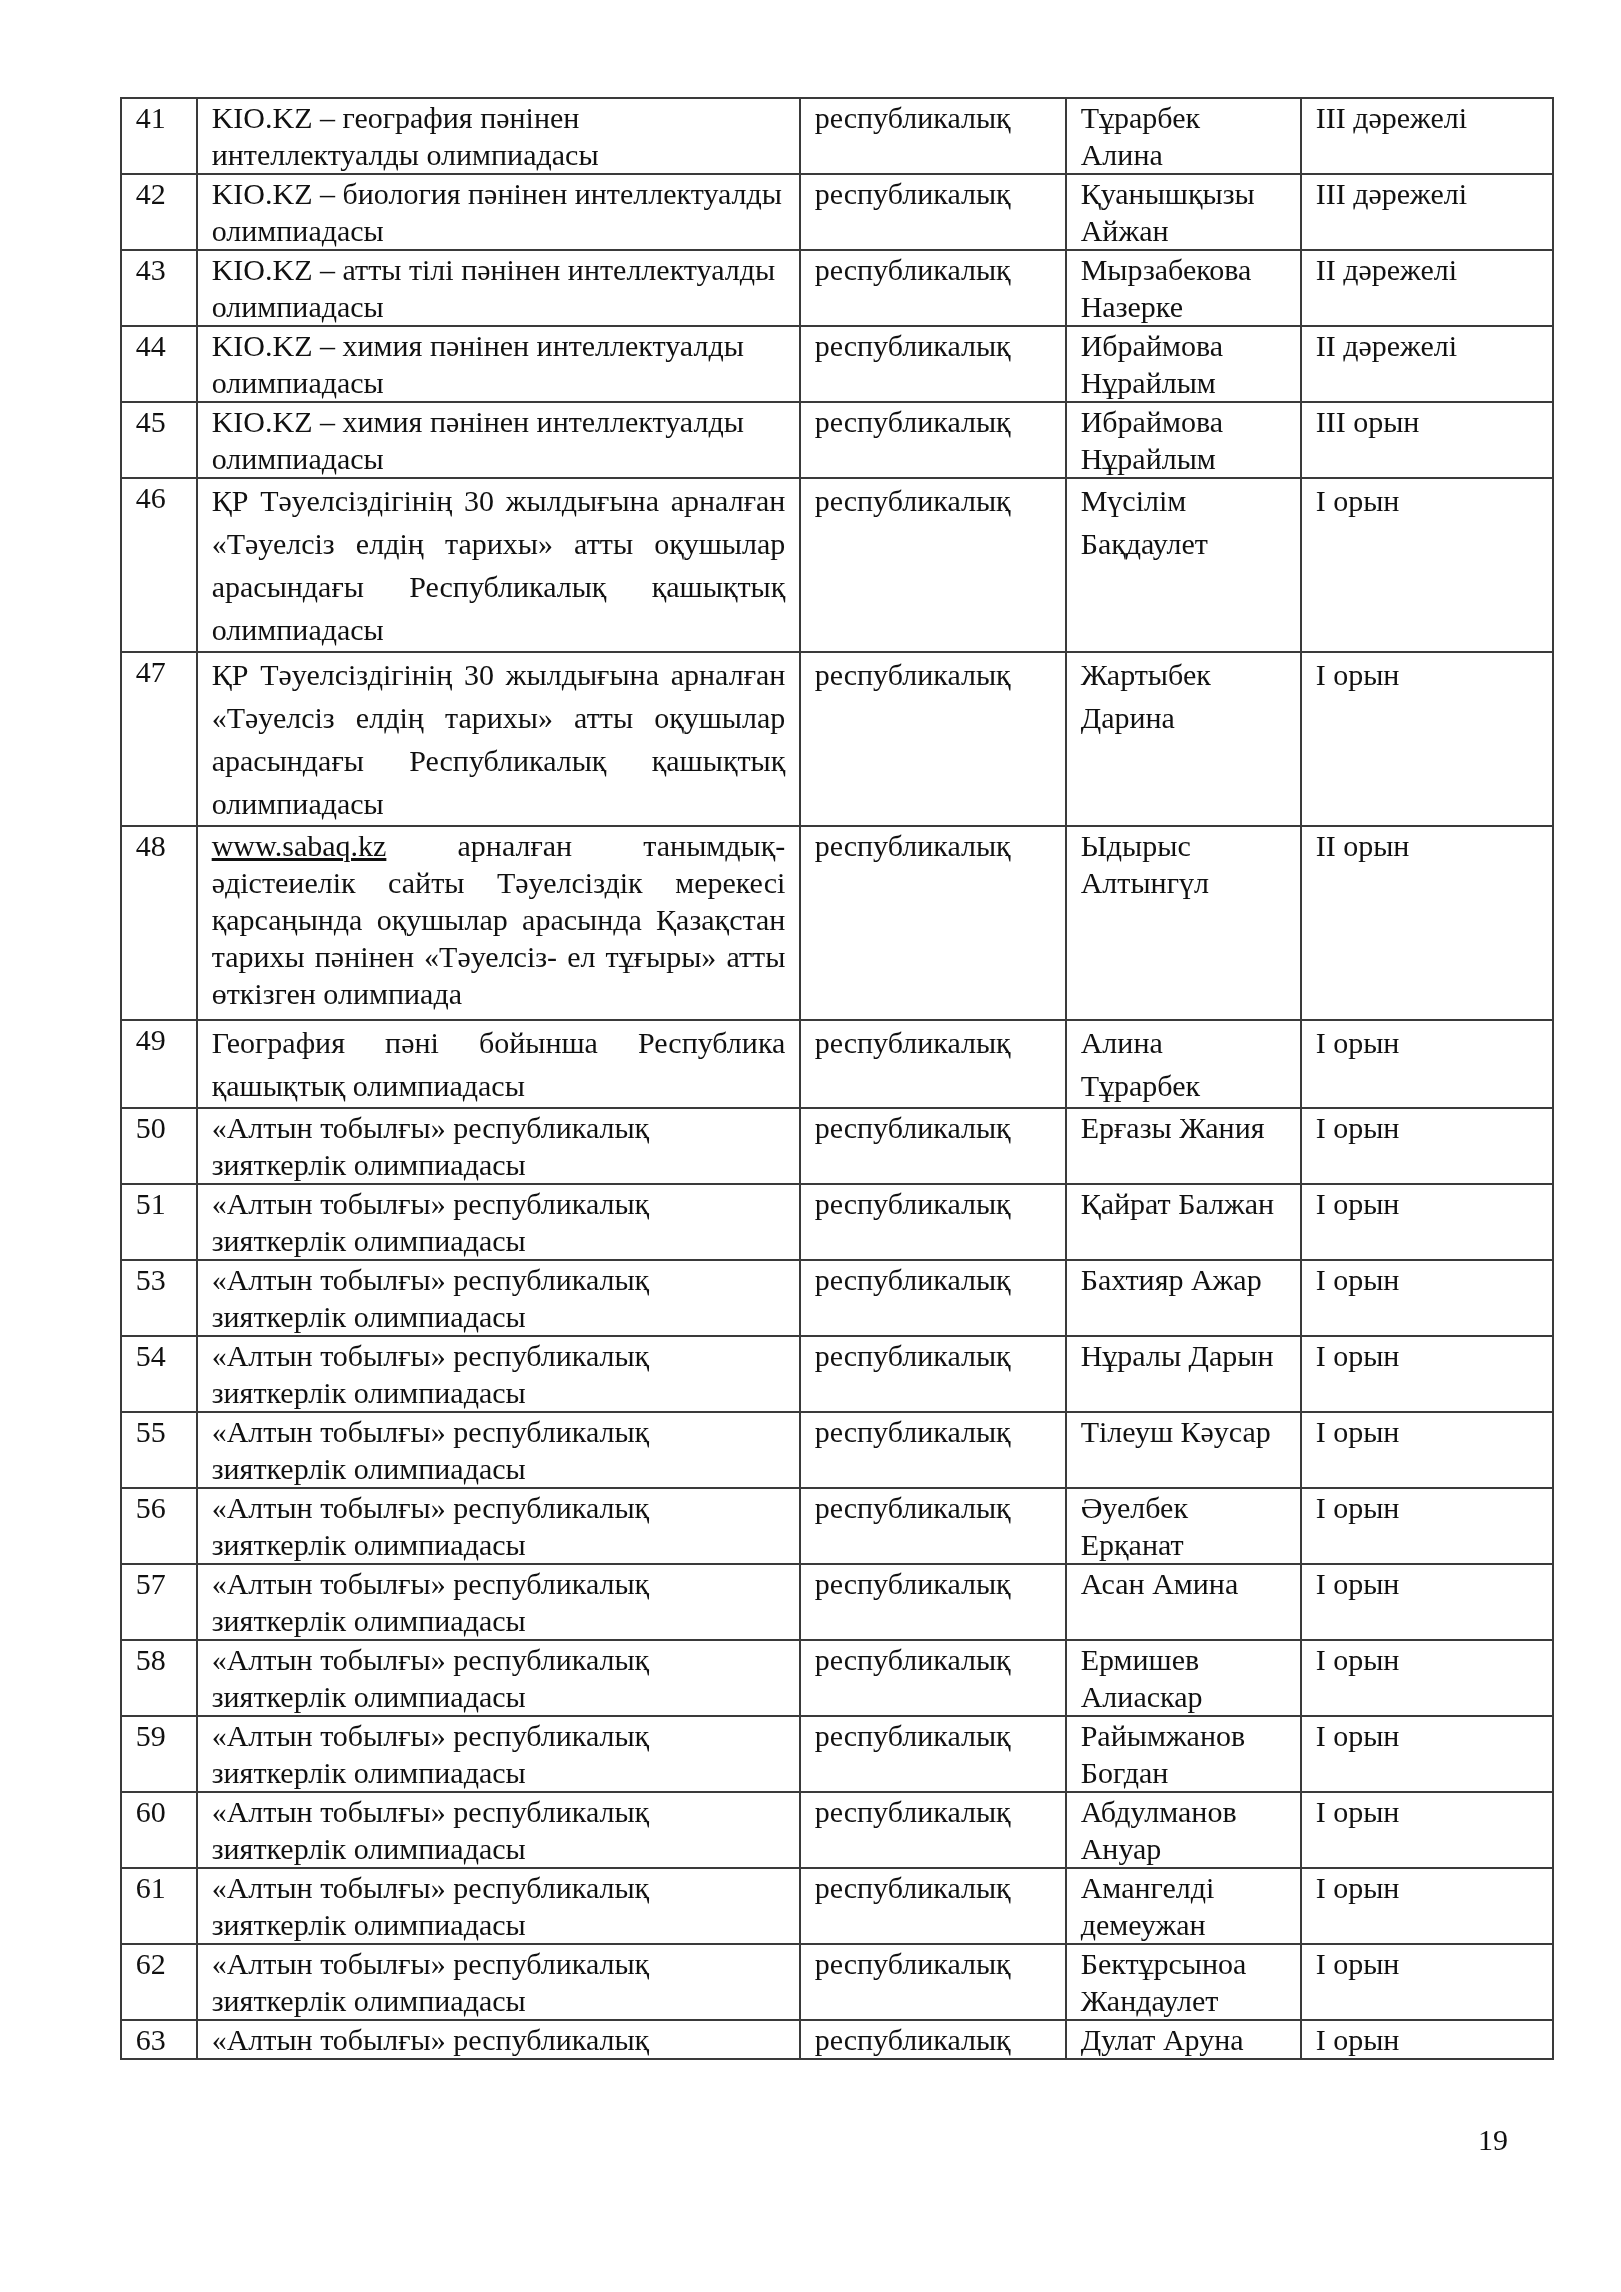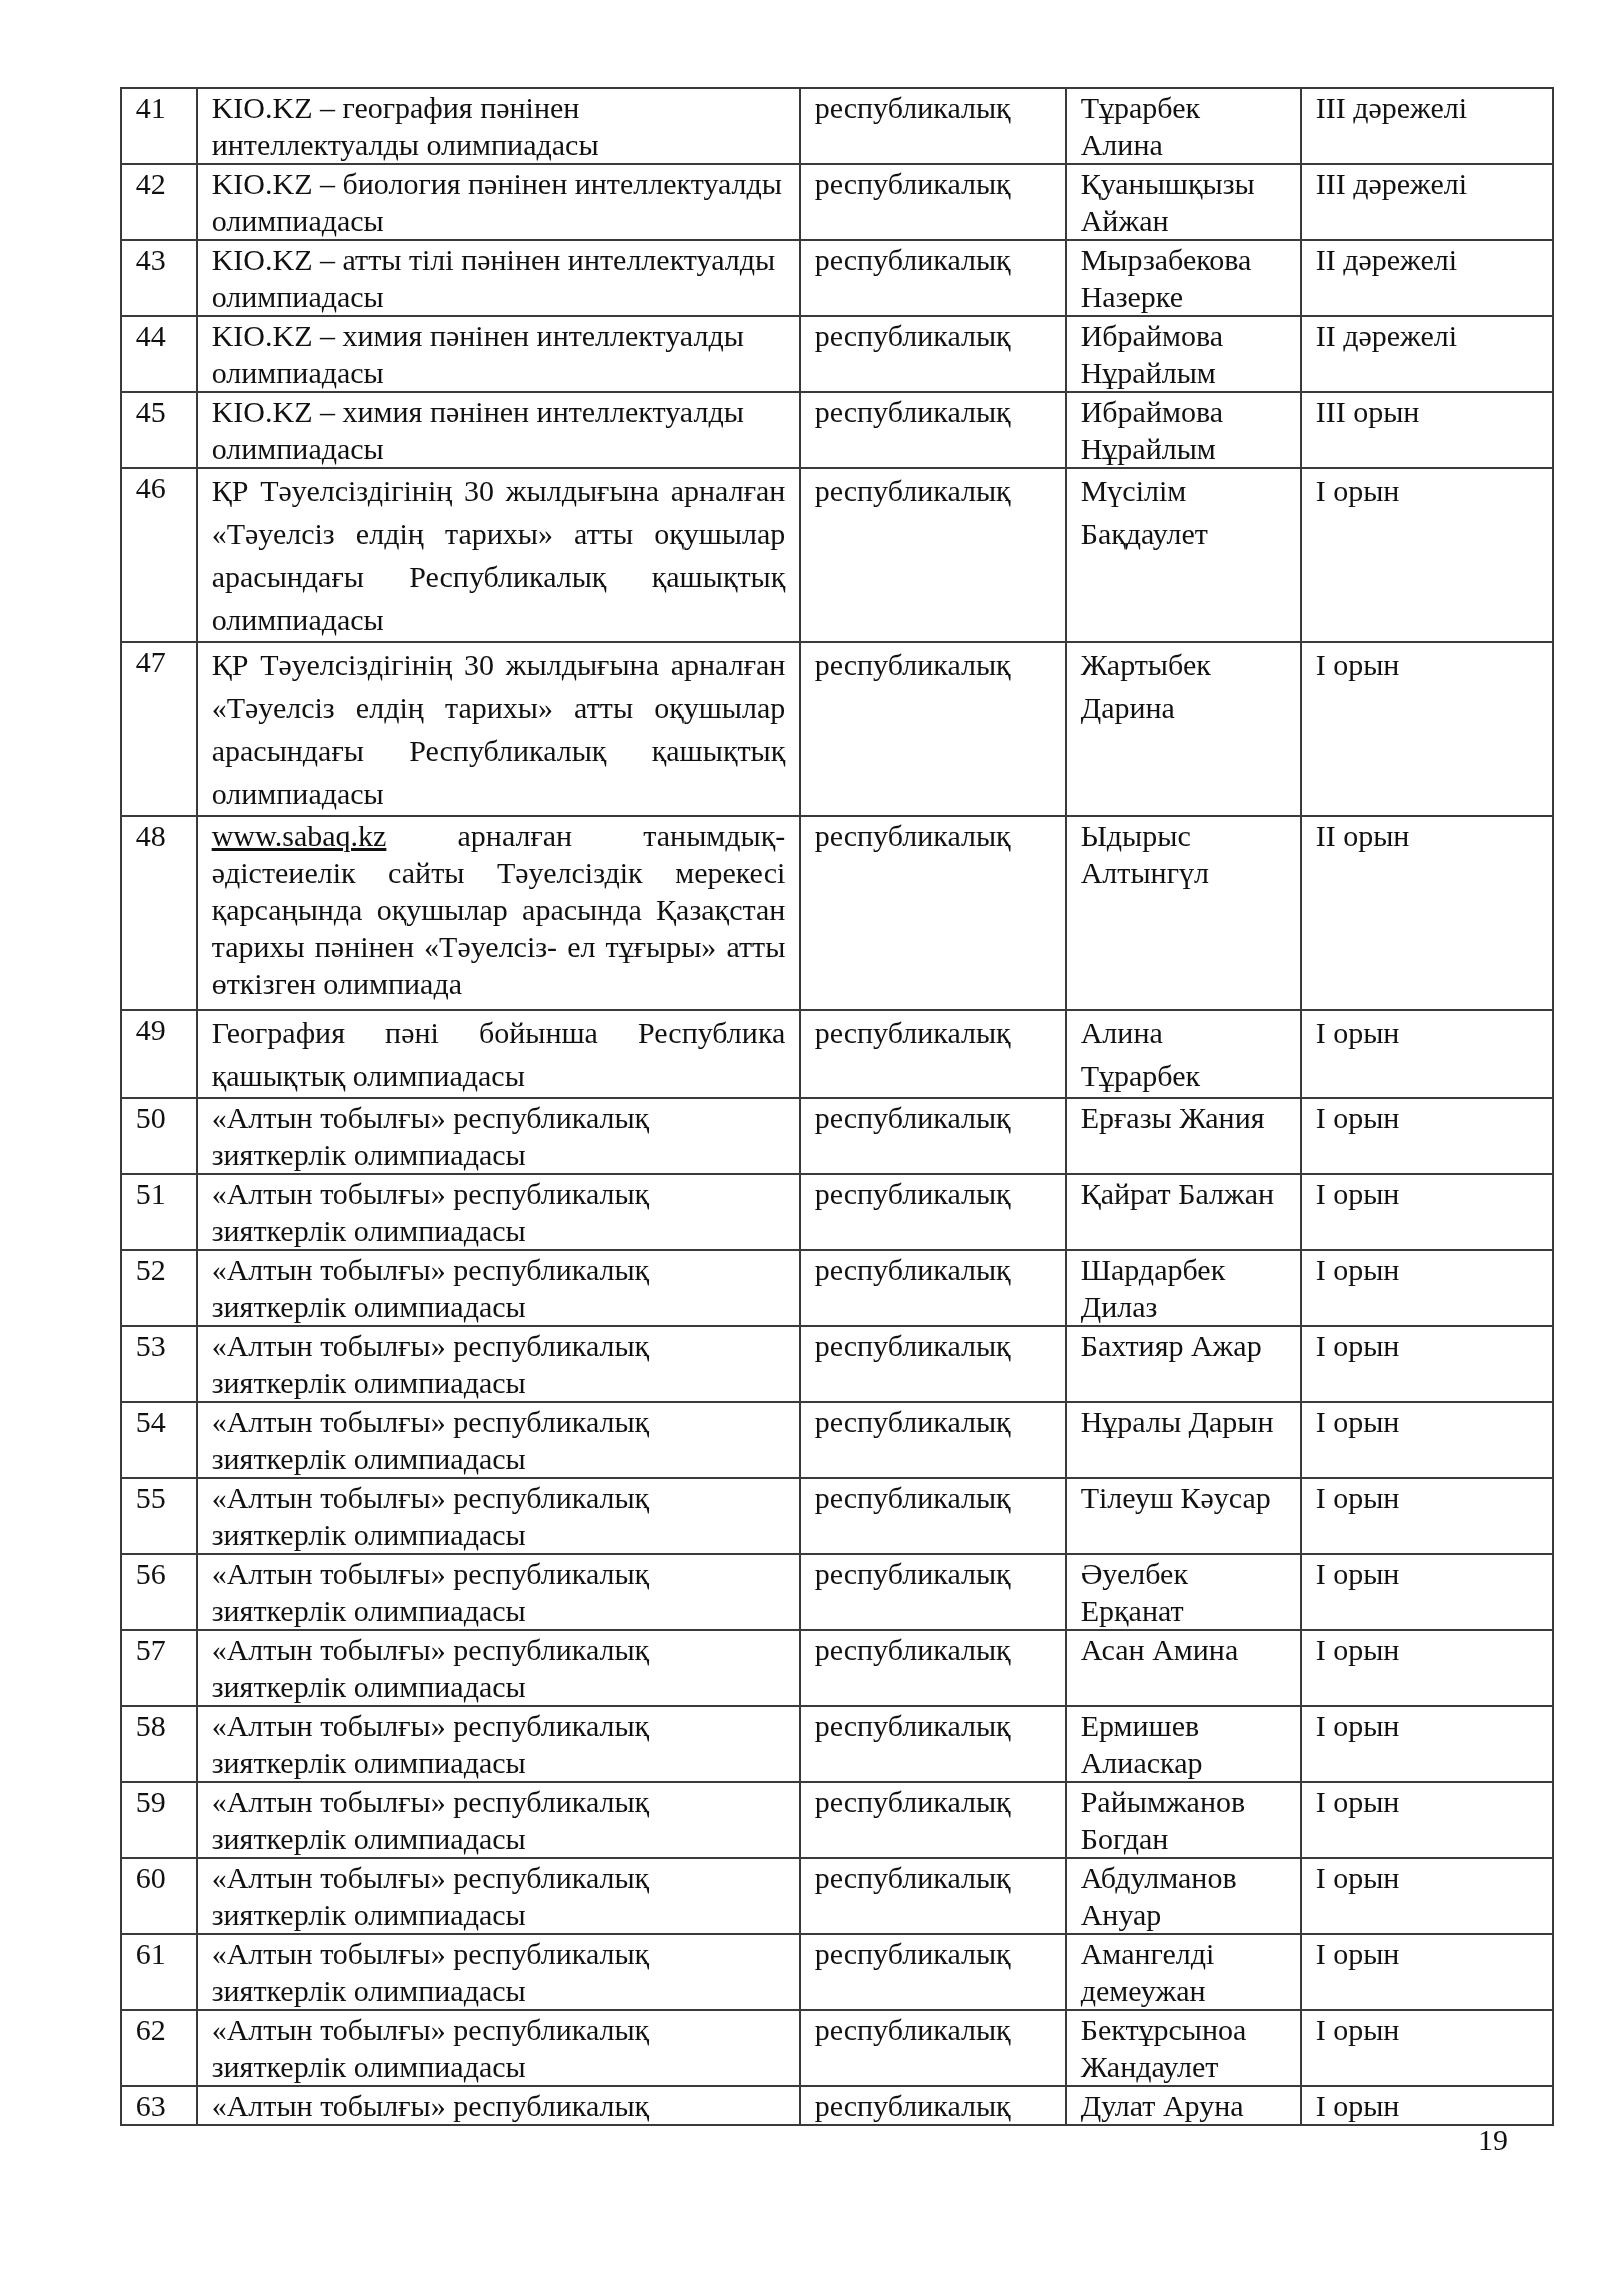--- a/index.html
+++ b/index.html
@@ -1,18 +1,18 @@
 <!DOCTYPE html>
 <html><head>
   <meta charset="utf-8">
   <style>
     html, body { margin: 0; padding: 0; background: #ffffff; }
     body { width: 1621px; height: 2293px; position: relative; overflow: hidden;
            font-family: "Liberation Serif", "DejaVu Serif", serif; color: #111; }
-    #results-table { position: absolute; left: 120px; top: 87px; border-collapse: collapse;
+    #results-table { position: absolute; left: 120px; top: 97px; border-collapse: collapse;
                      table-layout: fixed; width: 1432px; }
     #results-table td { border: 2px solid #3a3a3a; vertical-align: top; padding: 0 13.7px;
                         font-size: 30px; line-height: 37px; }
     #results-table td.num { padding-left: 13.7px; padding-right: 3.9px; }
     #results-table td.just { text-align: justify; text-align-last: left; margin-left: 8px; }
     #results-table td.spaced { line-height: 43px; }
     .link-text { text-decoration: underline; }
     .col-num { width: 76px; } .col-name { width: 603px; } .col-level { width: 266px; }
     .col-student { width: 235px; } .col-result { width: 252px; }
     #page-number { position: absolute; left: 1478px; top: 2123px; font-size: 30px; }
@@ -99,27 +99,20 @@
         <td class="student">Ерғазы Жания</td>
         <td class="result">I орын</td>
       </tr>
       <tr style="height: 75px;">
         <td class="num">51</td>
         <td class="name">«Алтын тобылғы» республикалық зияткерлік олимпиадасы</td>
         <td class="level">республикалық</td>
         <td class="student">Қайрат Балжан</td>
         <td class="result">I орын</td>
       </tr>
-      <tr style="height: 76px;">
-        <td class="num">52</td>
-        <td class="name">«Алтын тобылғы» республикалық зияткерлік олимпиадасы</td>
-        <td class="level">республикалық</td>
-        <td class="student">Шардарбек Дилаз</td>
-        <td class="result">I орын</td>
-      </tr>
       <tr style="height: 76px; padding-left: 40px;">
         <td class="num">53</td>
         <td class="name">«Алтын тобылғы» республикалық зияткерлік олимпиадасы</td>
         <td class="level">республикалық</td>
         <td class="student">Бахтияр Ажар</td>
         <td class="result">I орын</td>
       </tr>
       <tr style="height: 76px;">
         <td class="num">54</td>
         <td class="name">«Алтын тобылғы» республикалық зияткерлік олимпиадасы</td>

